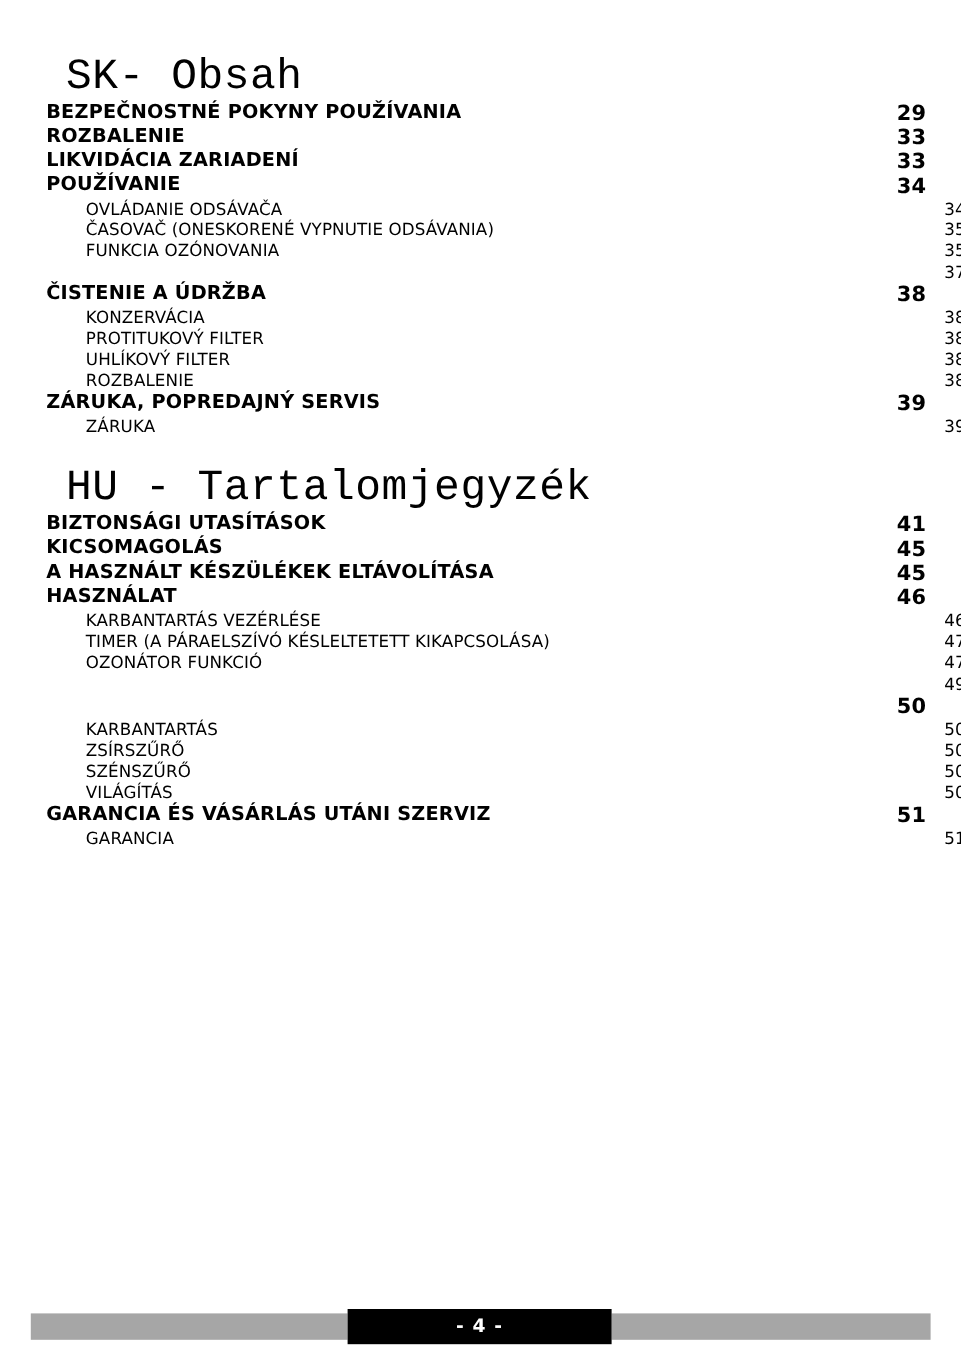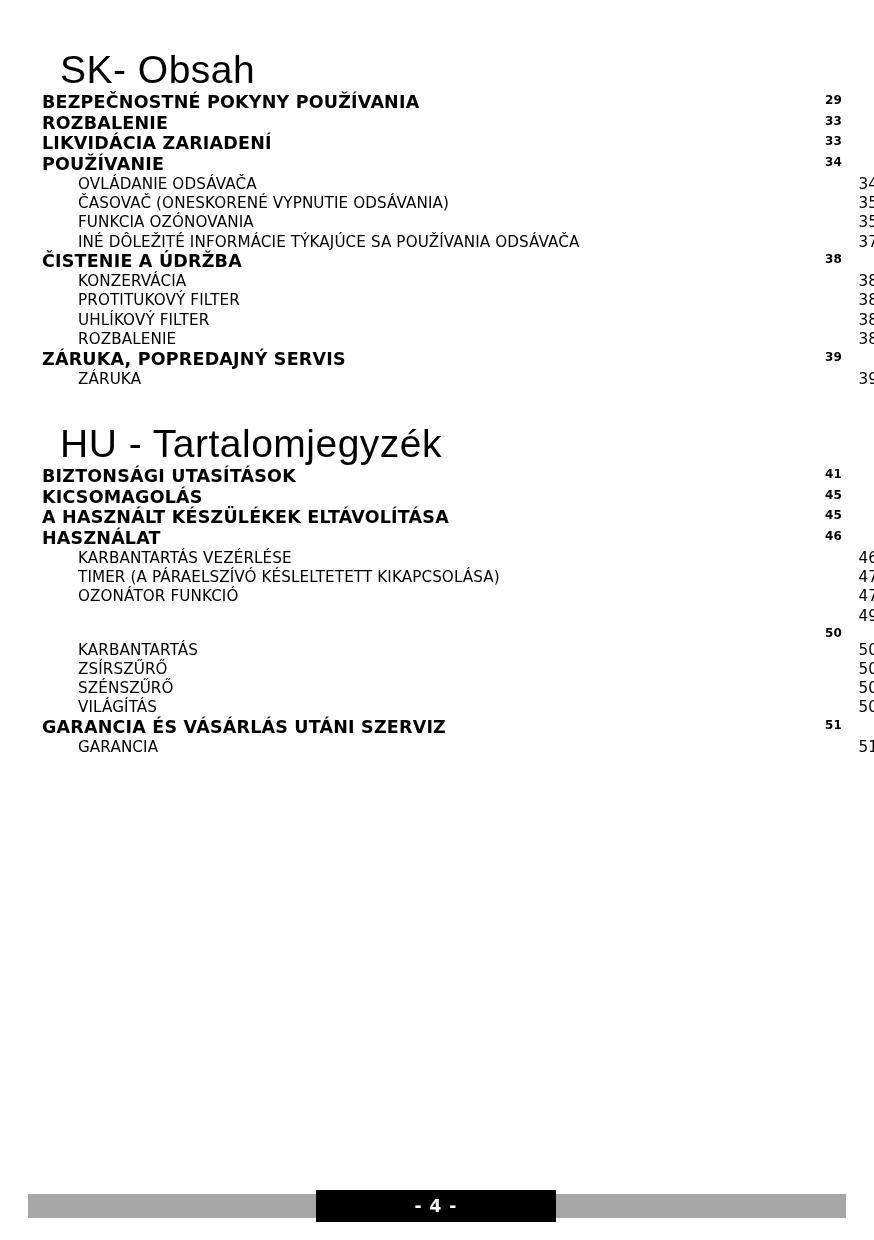--- a/index.html
+++ b/index.html
@@ -29,21 +29,21 @@
   .sec-sk { top: 50px; }
   .sec-hu { top: 424px; }
 
   .big-title {
     font-size: 39px;
     font-weight: normal;
     letter-spacing: 0.5px;
     line-height: 1.05;
     margin: 0 0 2px 0;
     padding-left: 18px;
-    font-family: Liberation Sans, sans-serif;
+    font-family: Liberation Mono, monospace;
   }
   .title-hu {
     padding-left: 18px;
   }
 
   .toc {
     list-style: none;
     margin: 0;
     padding: 0;
   }
@@ -66,21 +66,21 @@
 
   
   .lvl1 {
     font-weight: bold;
     font-size: 17.5px;
     letter-spacing: 0.2px;
     padding: 1.5px 0 1.5px 0;
   }
   .lvl1 .toc-page {
     font-weight: bold;
-    font-size: 12px;
+    font-size: 19px;
     width: 42px;
   }
 
   
   .lvl2 {
     font-weight: normal;
     font-size: 15.2px;
     padding: 2.0px 0 2.0px 36px;
     letter-spacing: 0.1px;
   }
@@ -166,21 +166,20 @@
           <span class="toc-label">ČASOVAČ (ONESKORENÉ VYPNUTIE ODSÁVANIA)</span>
           <span class="toc-filler"></span>
           <span class="toc-page">35</span>
         </li>
         <li class="toc-row lvl2">
           <span class="toc-label">FUNKCIA OZÓNOVANIA</span>
           <span class="toc-filler"></span>
           <span class="toc-page">35</span>
         </li>
         <li class="toc-row lvl2">
-          <span class="toc-label">INÉ DÔLEŽITÉ INFORMÁCIE TÝKAJÚCE SA POUŽÍVANIA ODSÁVAČA</span>
           <span class="toc-filler"></span>
           <span class="toc-page">37</span>
         </li>
         <li class="toc-row lvl1">
           <span class="toc-label">ČISTENIE A ÚDRŽBA</span>
           <span class="toc-filler"></span>
           <span class="toc-page">38</span>
         </li>
         <li class="toc-row lvl2">
           <span class="toc-label">KONZERVÁCIA</span>

